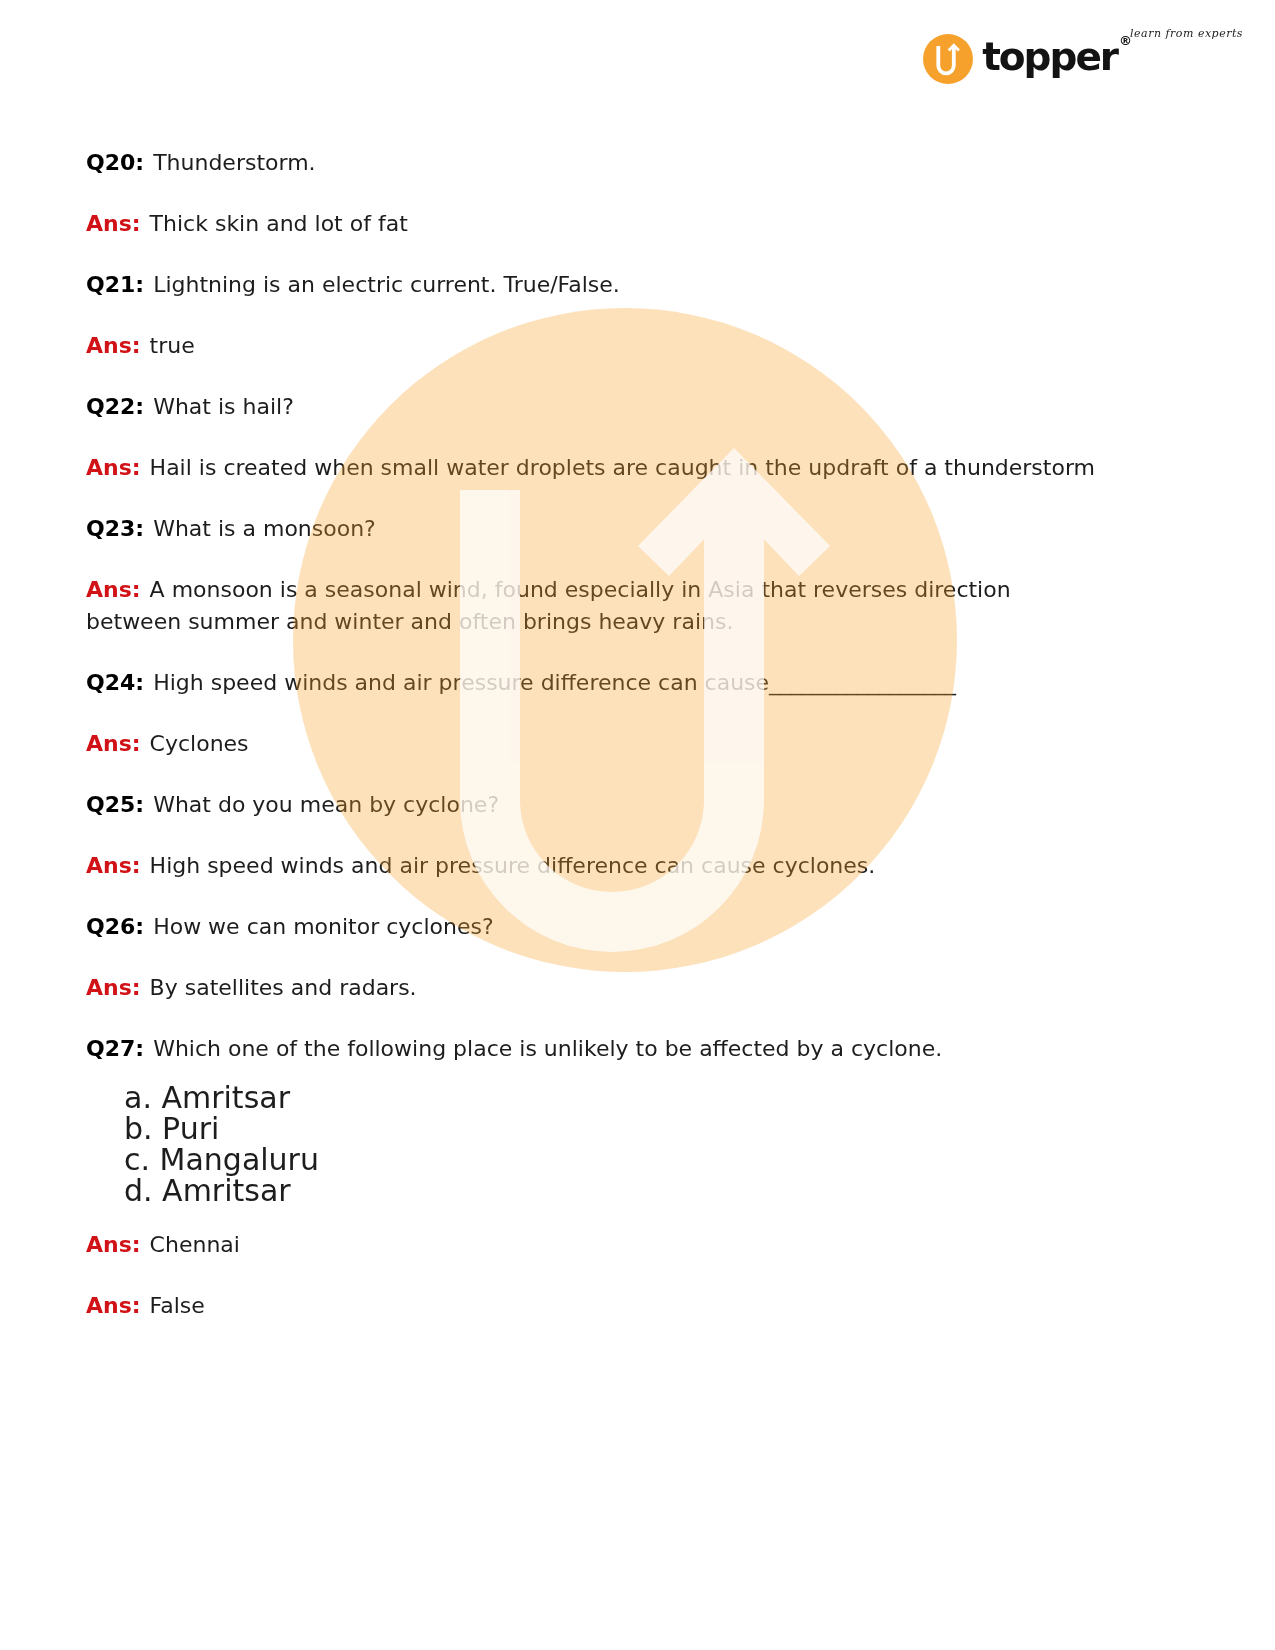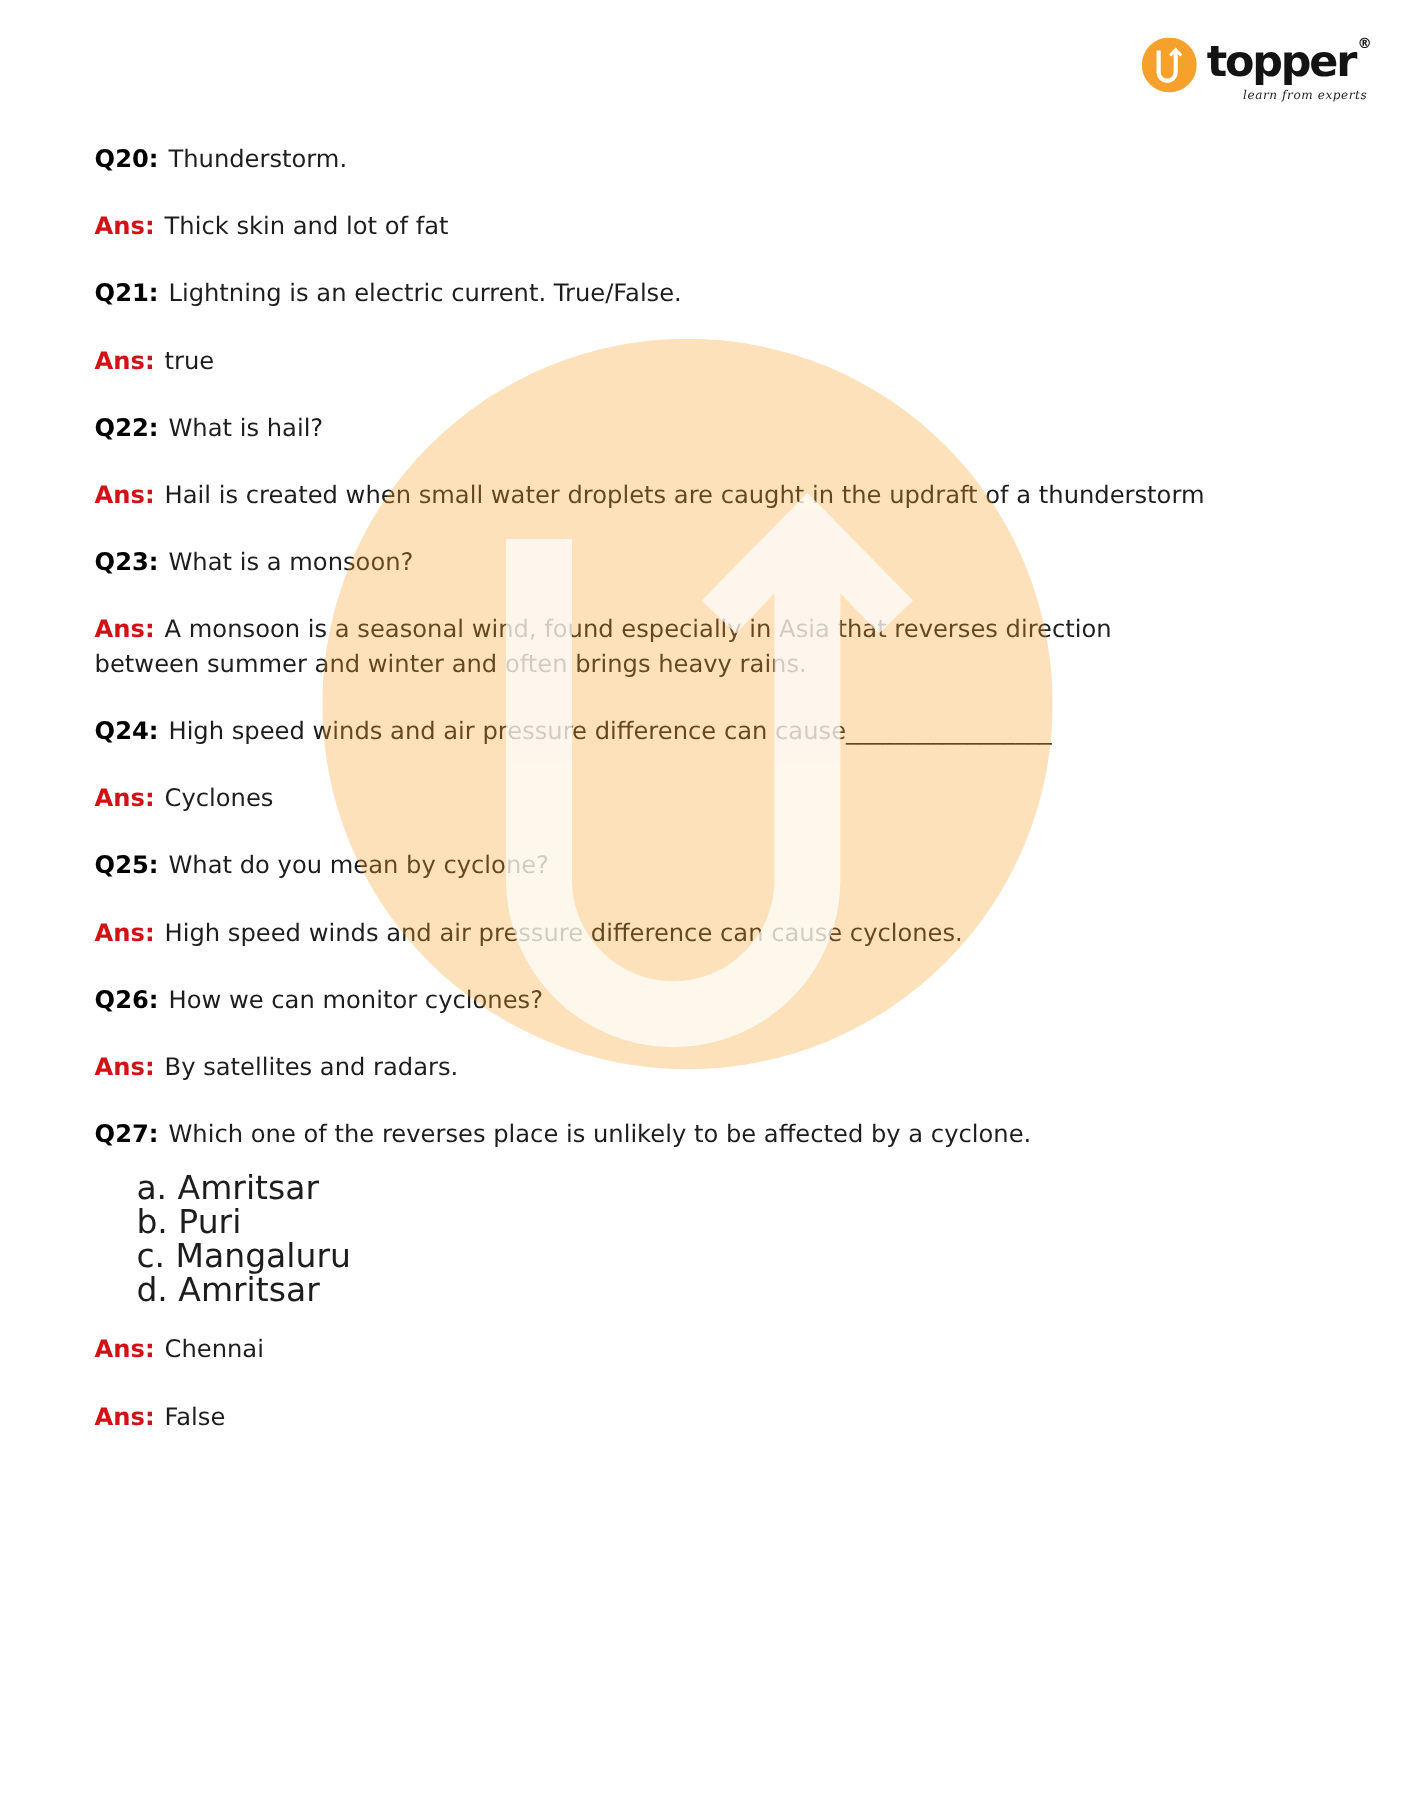--- a/index.html
+++ b/index.html
@@ -6,32 +6,32 @@
   .page{
     position:relative;
     width:1275px;height:1650px;
     background:#ffffff;
     font-family:"DejaVu Sans","Liberation Sans",sans-serif;
     overflow:hidden;
   }
 
   
   .logo{position:absolute;top:34px;right:30px;display:flex;gap:9px;align-items:flex-start;z-index:3;}
-  .logo-text{display:flex;flex-direction:column;}
+  .logo-text{display:flex;}
   .brand-row{white-space:nowrap;line-height:46px;}
   .brand{font-size:39px;font-weight:bold;letter-spacing:-2px;color:#131313;}
   .reg{font-size:13px;color:#131313;vertical-align:top;position:relative;top:-16px;left:2px;font-weight:bold;}
   .tagline{
     text-align:right;margin-top:-7px;padding-right:2px;
     font-family:"DejaVu Serif","Liberation Serif",serif;
     font-style:italic;font-size:11px;color:#222222;letter-spacing:.5px;
   }
 
   
-  .content{position:absolute;left:86px;top:130px;width:1140px;font-size:22px;color:#1d1d1d;z-index:1;}
+  .content{position:absolute;left:86px;top:147px;width:1140px;font-size:22px;color:#1d1d1d;z-index:1;}
   .content p{margin:0 0 29px 0;line-height:32px;}
   .content p.tight{margin-bottom:17px;}
   .lbl{font-weight:bold;margin-right:9px;}
   .lbl.q{color:#000000;}
   .lbl.ans{color:#d11216;}
   .atext{white-space:pre-line;}
   ul.options{list-style:none;margin:0 0 23px 0;padding:0 0 0 38px;line-height:31px;font-size:30px;color:#1d1d1d;}
   ul.options li{margin:0;}
 
   
@@ -83,21 +83,21 @@
 
     <p><span class="lbl q">Q24:</span><span class="qtext">High speed winds and air pressure difference can cause_________________</span></p>
     <p><span class="lbl ans">Ans:</span><span class="atext">Cyclones</span></p>
 
     <p><span class="lbl q">Q25:</span><span class="qtext">What do you mean by cyclone?</span></p>
     <p><span class="lbl ans">Ans:</span><span class="atext">High speed winds and air pressure difference can cause cyclones.</span></p>
 
     <p><span class="lbl q">Q26:</span><span class="qtext">How we can monitor cyclones?</span></p>
     <p><span class="lbl ans">Ans:</span><span class="atext">By satellites and radars.</span></p>
 
-    <p class="tight"><span class="lbl q">Q27:</span><span class="qtext">Which one of the reverses place is unlikely to be affected by a cyclone.</span></p>
+    <p class="tight"><span class="lbl q">Q27:</span><span class="qtext">Which one of the following place is unlikely to be affected by a cyclone.</span></p>
     <ul class="options">
       <li>a. Amritsar</li>
       <li>b. Puri</li>
       <li>c. Mangaluru</li>
       <li>d. Amritsar</li>
     </ul>
     <p><span class="lbl ans">Ans:</span><span class="atext">Chennai</span></p>
 
     <p><span class="lbl ans">Ans:</span><span class="atext">False</span></p>
 

